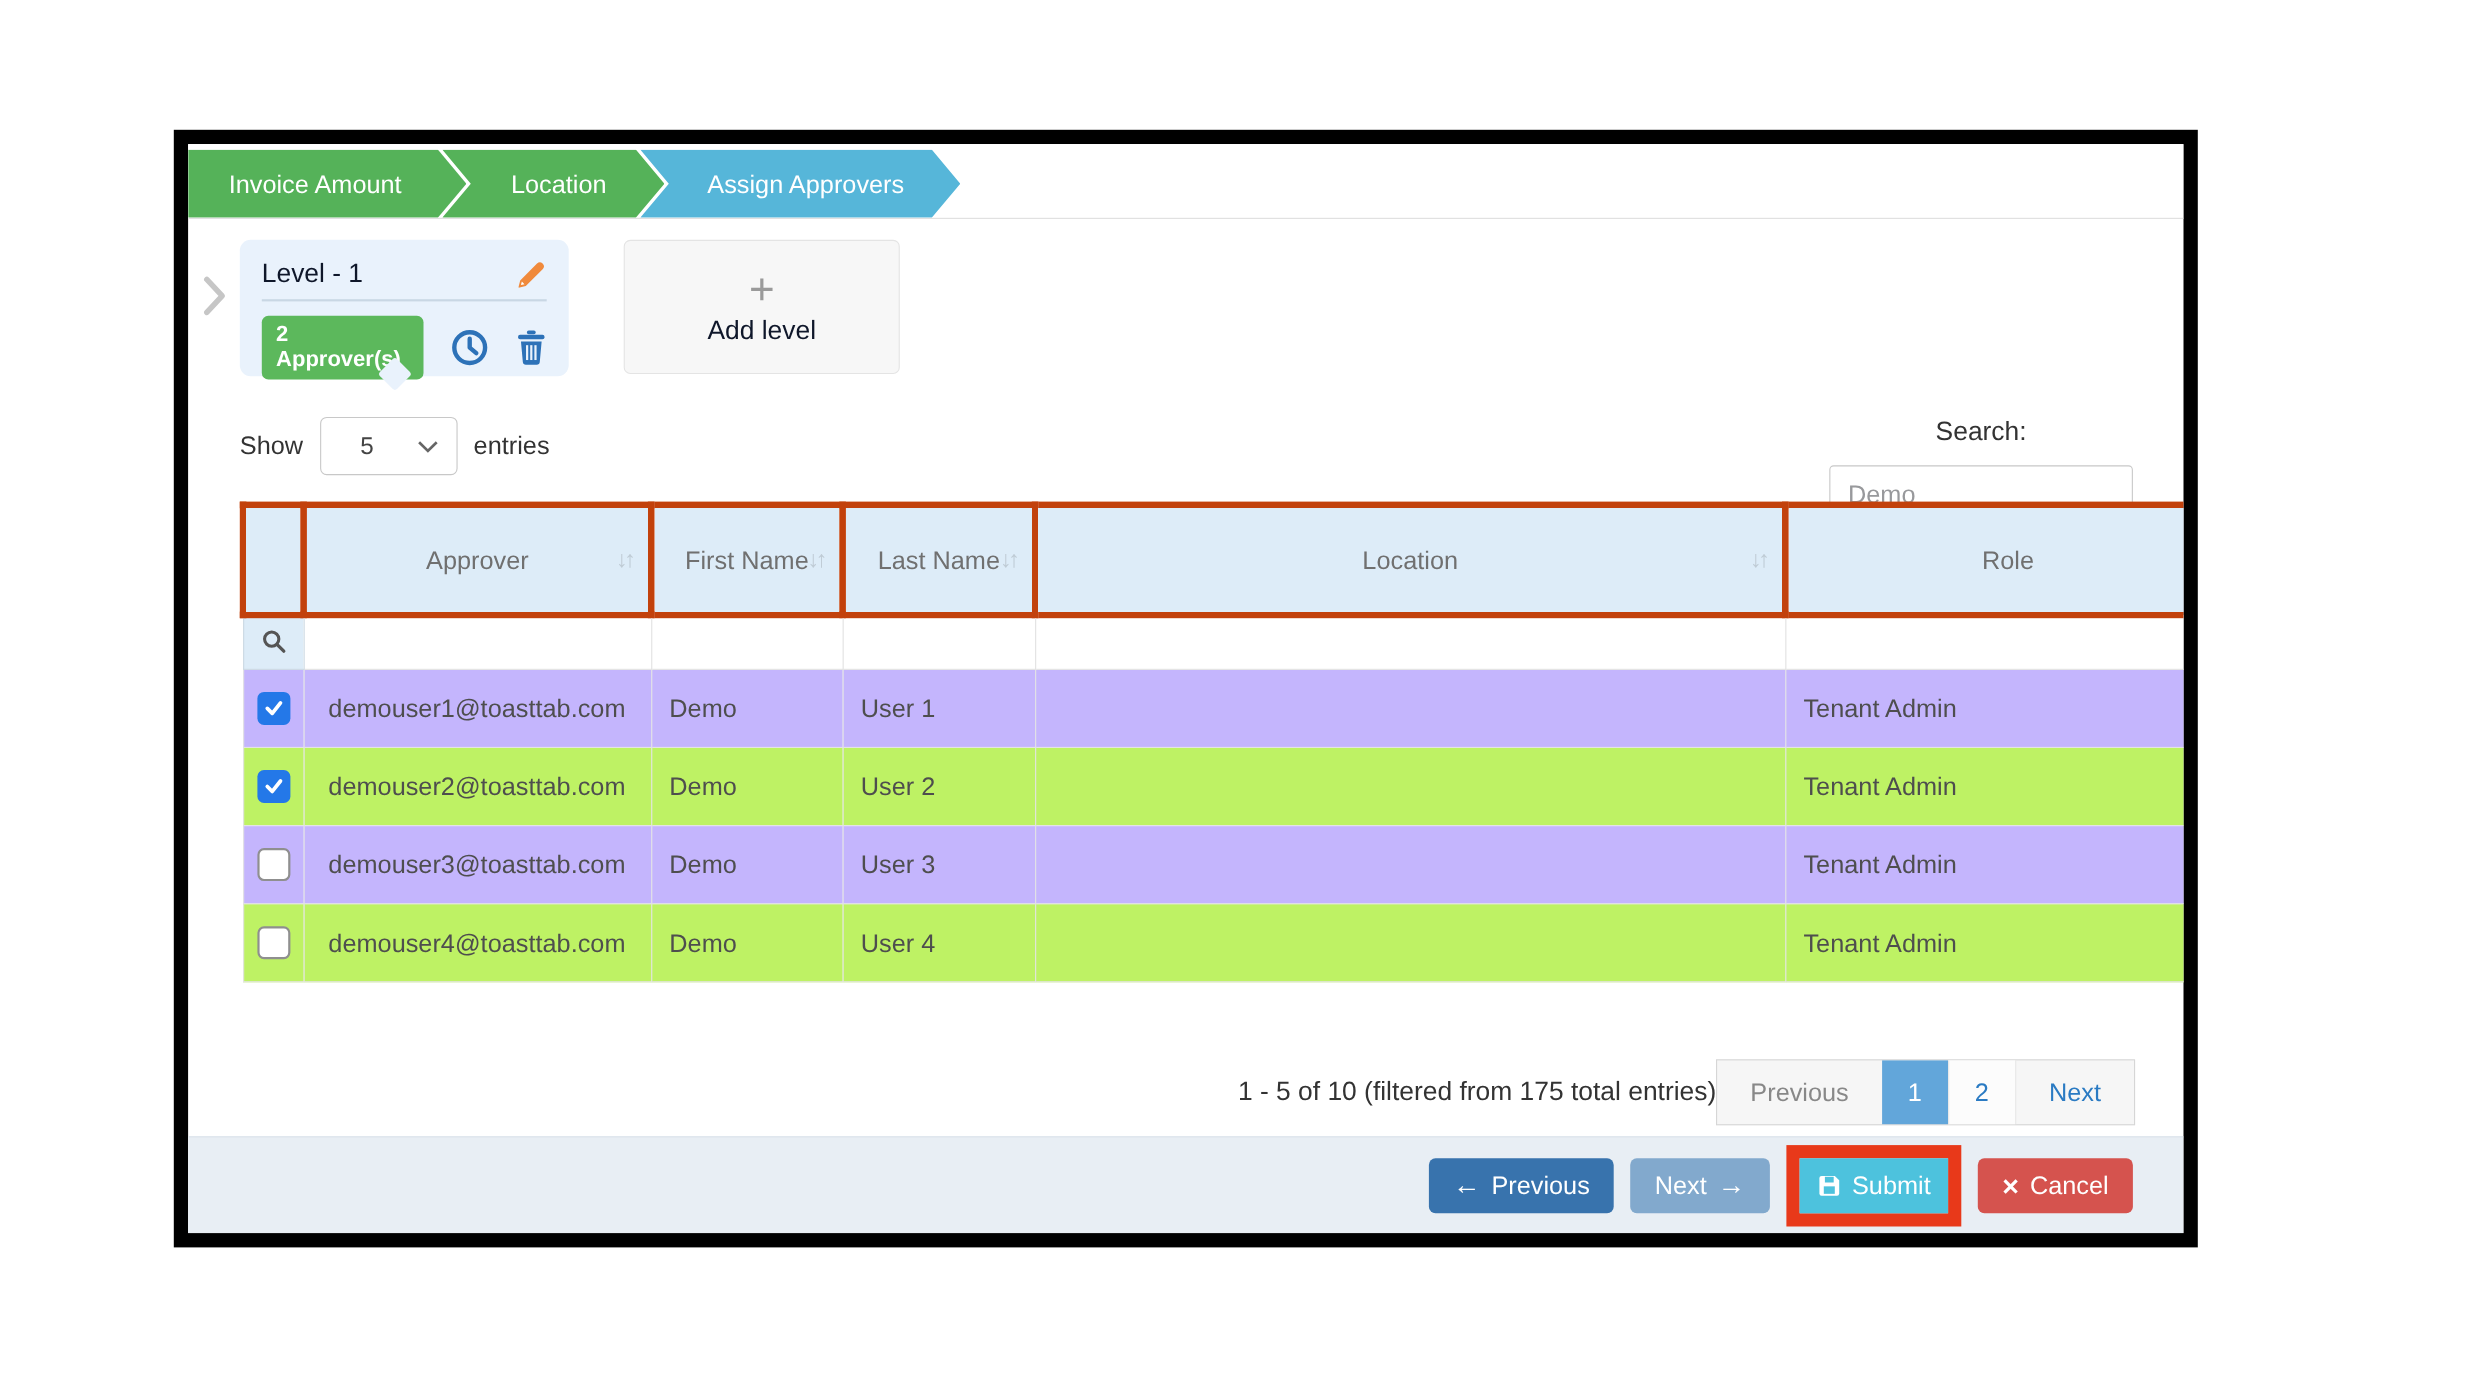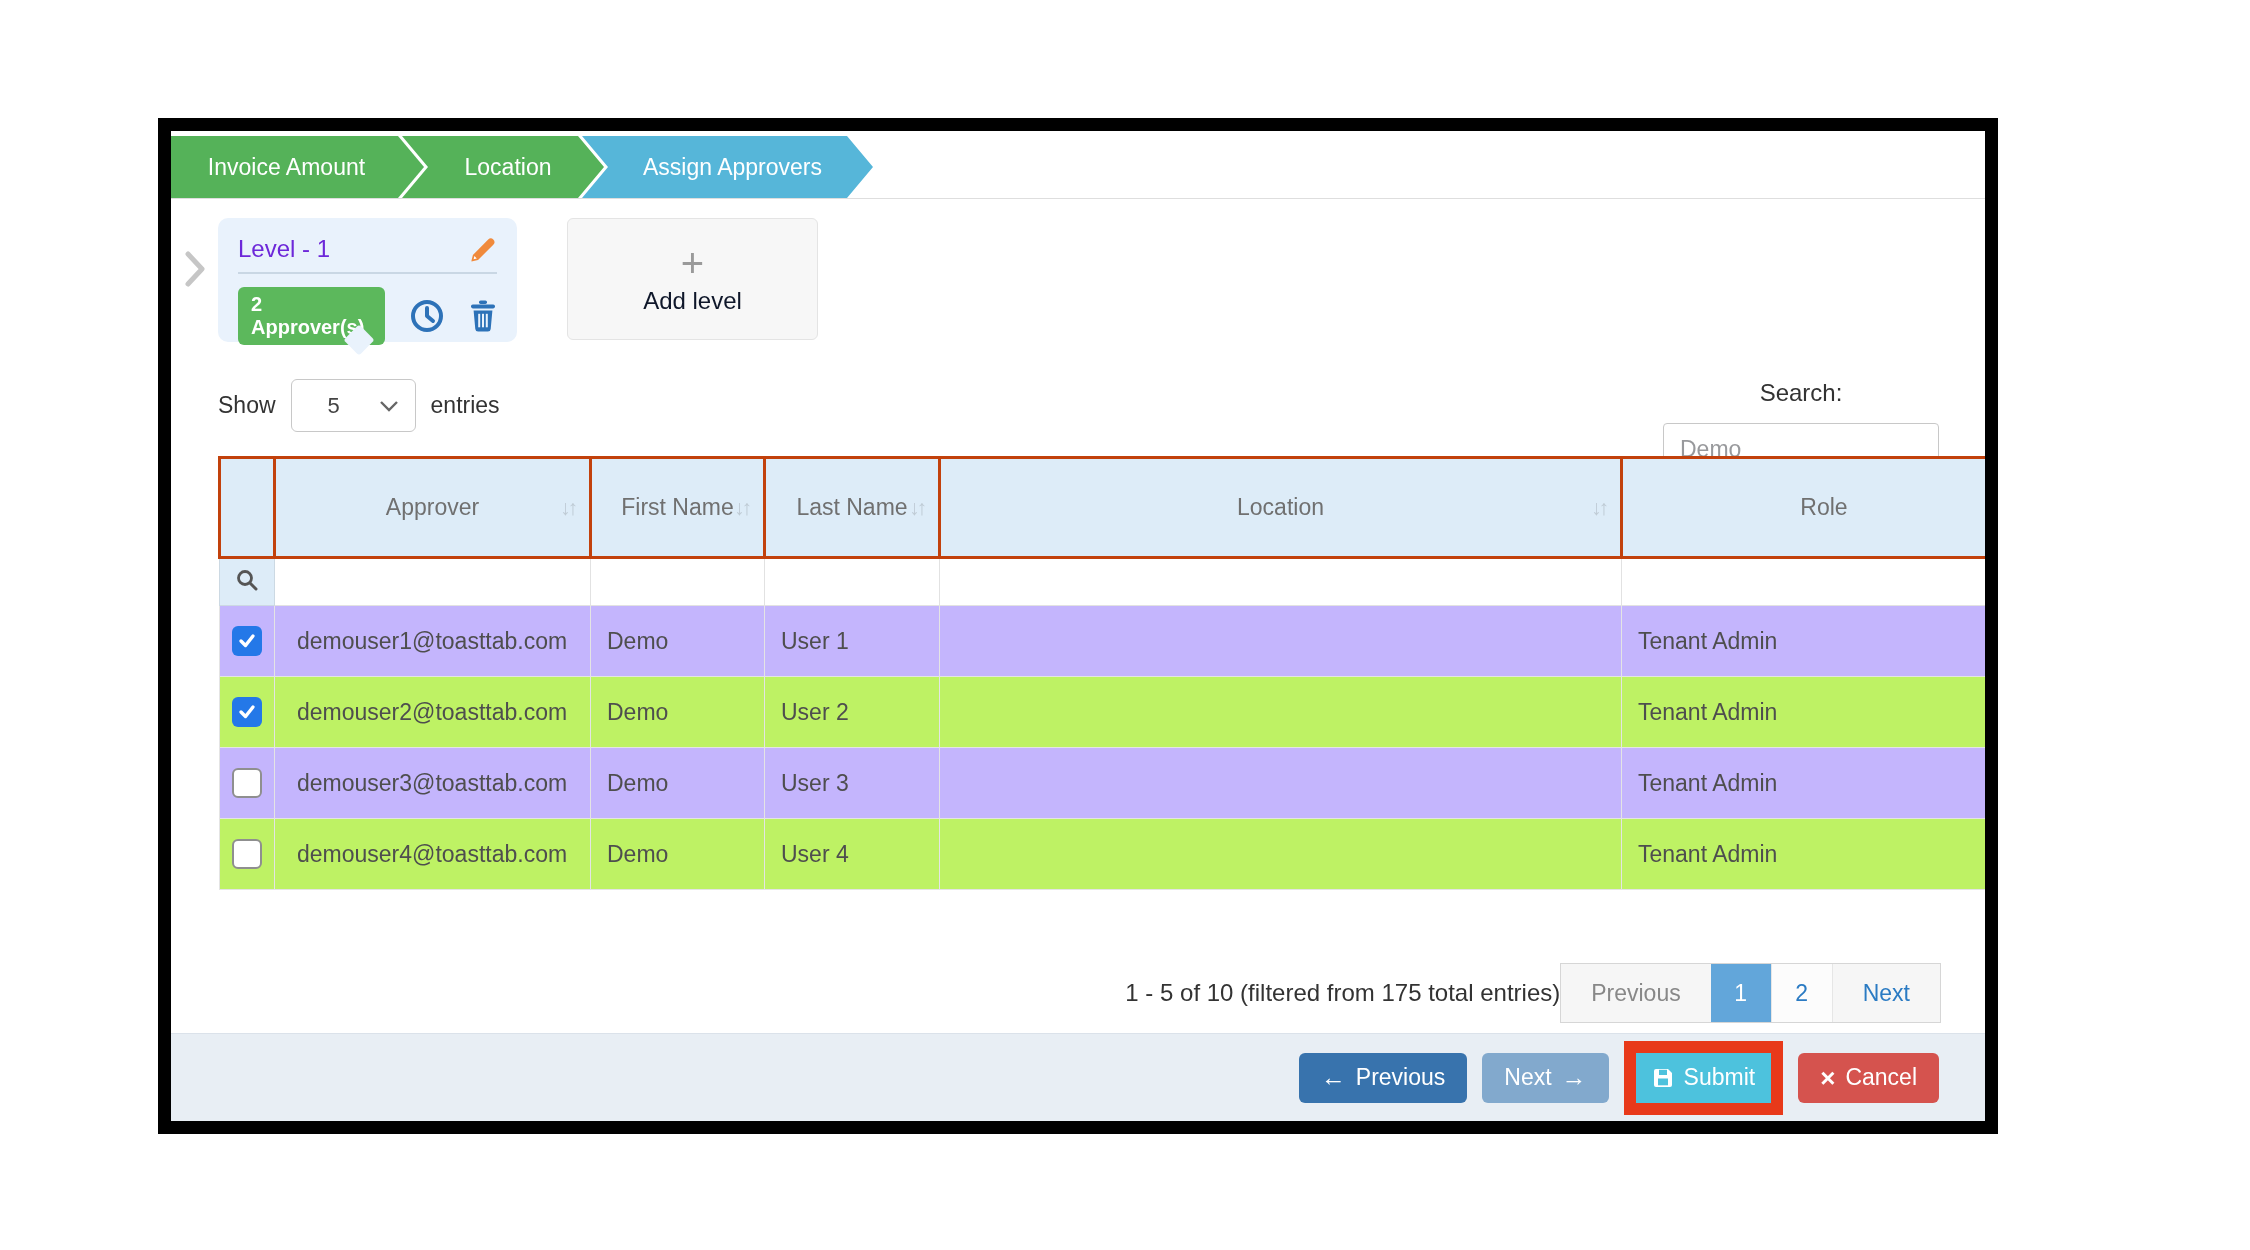--- a/index.html
+++ b/index.html
@@ -22,21 +22,21 @@
     clip-path:polygon(0 0,calc(100% - 26px) 0,100% 50%,calc(100% - 26px) 100%,0 100%,26px 50%);}
 
   
   .panel-chevron{position:absolute;left:12px;top:118px;}
   .level-card{position:absolute;left:47px;top:87px;width:299px;height:124px;background:#e9f2fc;
     border-radius:10px;box-sizing:border-box;padding:16px 20px 0 20px;cursor:pointer;}
   .level-card .tail{position:absolute;left:130px;bottom:-9px;width:22px;height:22px;
     background:#e9f2fc;transform:rotate(45deg);border-radius:3px;}
   .lvl-title-row{display:flex;justify-content:space-between;align-items:center;
     border-bottom:2px solid #c9d7e4;padding-bottom:8px;}
-  .lvl-title{font-size:24px;color:#6d28d9;}
+  .lvl-title{font-size:24px;color:#0f172a;}
   .lvl-actions{margin-top:13px;display:flex;align-items:center;gap:24px;}
   .approver-badge{background:#5cb85c;color:#fff;font-size:20px;font-weight:bold;
     padding:6px 13px;border-radius:6px;}
   .icon-btn{display:flex;align-items:center;cursor:pointer;}
 
   .add-level{position:absolute;left:396px;top:87px;width:251px;height:122px;background:#f7f7f7;
     border:1px solid #e4e4e4;border-radius:6px;box-sizing:border-box;display:flex;
     flex-direction:column;align-items:center;justify-content:center;gap:4px;color:#999;cursor:pointer;}
   .add-plus{font-size:40px;line-height:1;color:#9a9a9a;}
   .add-label{font-size:24px;color:#0f172a;}
@@ -52,21 +52,21 @@
     font-size:24px;color:#333;flex-direction:column;}
   .search-input{width:276px;height:53px;border:1px solid #c8c8c8;border-radius:4px;background:#fff;
     display:flex;align-items:center;padding-left:16px;box-sizing:border-box;font-size:23px;color:#98999c;}
 
   
   .table-wrap{position:absolute;left:47px;top:325px;width:1807px;}
   table{width:100%;border-collapse:collapse;table-layout:fixed;}
   col.c0{width:55px}col.c1{width:316px}col.c2{width:174px}col.c3{width:175px}
   col.c4{width:682px}col.c5{width:405px}
   thead th{background:#ddecf8;height:100px;font-size:23px;color:#707070;font-weight:400;
-    position:relative;border:3px solid #c2410c;padding:0 20px;box-sizing:border-box;cursor:pointer;}
+    position:relative;border:6px solid #c2410c;padding:0 20px;box-sizing:border-box;cursor:pointer;}
   th .sort{position:absolute;right:14px;top:50%;transform:translateY(-50%);
     color:#bfcbd5;font-size:21px;letter-spacing:-3px;font-weight:400;}
   tr.filter-row td{height:44px;background:#fff;border:1px solid #e2e2e2;}
   tr.filter-row td.f-search{background:#ddecf8;border-color:#ccd9e3;text-align:center;}
   tbody td{height:70px;font-size:23px;color:#4e4e4e;border:1px solid #e4e4e4;padding:0;}
   tbody tr.odd td{background:#c4b5fd;}
   tbody tr.even td{background:#bef264;}
   td.c-email{padding-left:22px;}
   td.c-pad{padding-left:16px;}
   td.cb-cell{text-align:center;}

